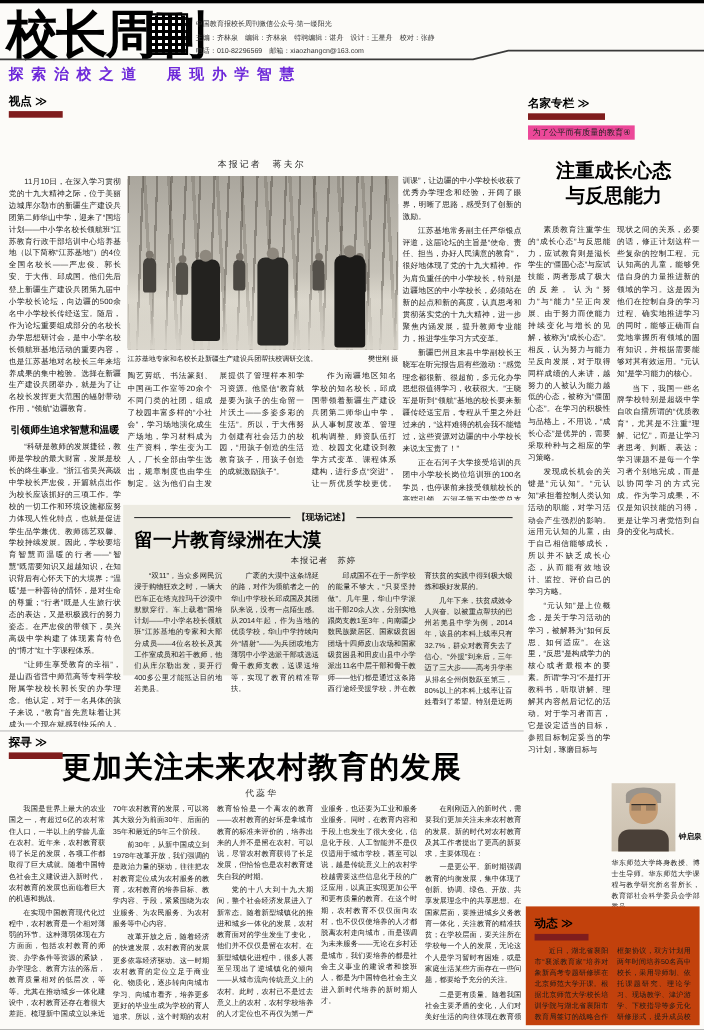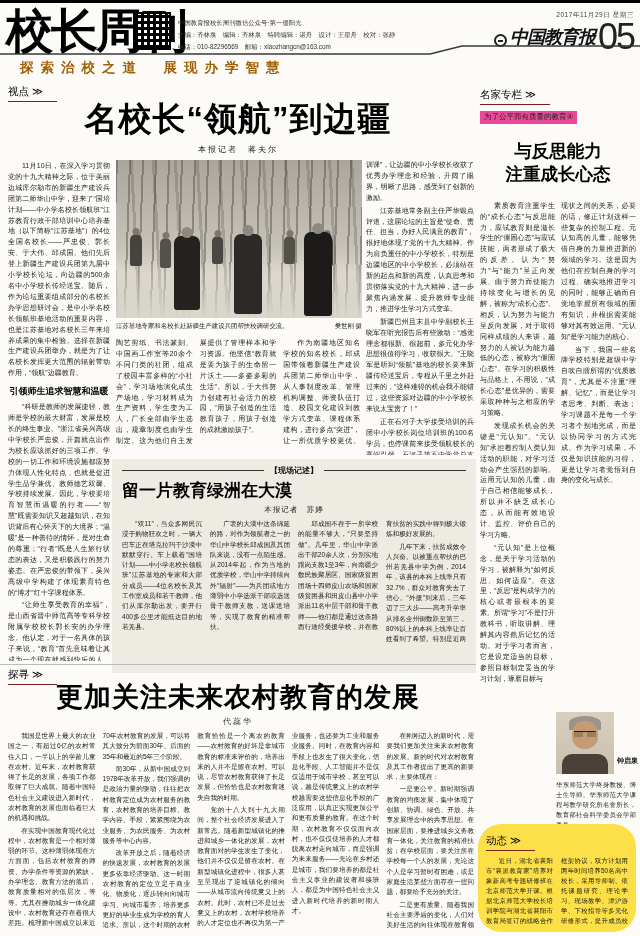--- a/index.html
+++ b/index.html
@@ -16,24 +16,24 @@
         repeating-linear-gradient(90deg,#000 0 3px,#fff 3px 6px); }
   .mast-info { position:absolute; left:178px; top:17px; width:240px; font-size:6.4px; line-height:1.85; color:#333; }
   .mast-right { position:absolute; right:6px; top:11px; text-align:right; }
   .mast-date { font-size:6.6px; color:#444; letter-spacing:.5px; }
   .brand-row { display:flex; align-items:flex-end; justify-content:flex-end; gap:3px; margin-top:1px; }
   .brand-logo { width:13px; height:13px; border:2px solid #222; border-radius:50%; position:relative; margin-bottom:6px; }
   .brand-logo::after { content:""; position:absolute; left:2px; top:4px; width:5px; height:2px; background:#222; }
   .brand-name { font-family:"Liberation Serif","DejaVu Serif",serif; font-style:italic; font-weight:bold; font-size:18px; color:#111; letter-spacing:-1px; padding-bottom:4px; }
   .page-num { font-size:36px; font-weight:300; line-height:.9; color:#222; letter-spacing:-2px; }
   .mast-rule { position:absolute; left:0; top:0; }
-  .tagline { position:absolute; left:20px; top:59px; font-family:Liberation Sans, sans-serif; font-weight:600; font-size:13.5px; letter-spacing:7px; color:#a16207; }
-
-  
-  .sec-label { font-size:10.5px; font-weight:normal; color:#000; border-bottom:1px solid #7f1d1d; display:inline-block; padding:0 14px 2px 0; }
+  .tagline { position:absolute; left:8px; top:59px; font-family:Liberation Sans, sans-serif; font-weight:600; font-size:13.5px; letter-spacing:7px; color:#6d28d9; }
+
+  
+  .sec-label { font-size:10.5px; font-weight:bold; color:#000; border-bottom:6px solid #7f1d1d; display:inline-block; padding:0 14px 2px 0; }
 
   
   .vp-label { position:absolute; left:8px; top:85px; }
   .vp-headline { position:absolute; left:0; top:97px; width:476px; text-align:center; font-size:33px; font-weight:900; letter-spacing:1px; color:#000; }
   .vp-byline { position:absolute; left:0; top:144px; width:476px; text-align:center; font-size:8px; color:#222; letter-spacing:2px; }
 
   .bodycol { font-size:7px; line-height:1.56; text-align:justify; color:#1a1a1a; overflow:hidden; }
   .bodycol p { text-indent:2em; margin-bottom:2px; }
   .bodycol p.noindent { text-indent:0; }
   .col-subhead { font-size:9px; font-weight:bold; text-align:center; text-indent:0 !important; margin:5px 0 4px; color:#000; }
@@ -47,21 +47,21 @@
   .vp-photo .path { position:absolute; left:0; bottom:0; width:100%; height:34%;
       background:linear-gradient(180deg, rgba(216,212,202,.15), rgba(219,215,205,.96)); }
   .fig { position:absolute; background:#23221f; border-radius:7px 7px 3px 3px; }
   .fig .head { position:absolute; left:50%; top:-9px; transform:translateX(-50%); width:11px; height:11px; border-radius:50%; background:#8e887e; }
   .fig.small .head { width:7px; height:7px; top:-6px; background:#7d776e; }
   .vp-caption { position:absolute; left:116px; top:322px; width:246px; display:flex; justify-content:space-between; font-size:6.4px; color:#222; }
   .vp-undercols { position:absolute; left:116px; top:338px; width:244px; height:117px; column-count:3; column-gap:7px; }
   .vp-rightcol { position:absolute; left:366px; top:160px; width:108px; height:295px; }
 
   
-  .scene-box { position:absolute; left:112px; top:459px; width:364px; height:214px; background:#edebe2; padding:6px 10px 5px; }
+  .scene-box { position:absolute; left:112px; top:459px; width:364px; height:155px; background:#edebe2; padding:6px 10px 5px; }
   .scene-kicker { display:flex; align-items:center; gap:6px; font-size:8px; font-weight:bold; color:#111; }
   .scene-kicker .dash { flex:1; height:1px; background:#333; }
   .scene-headline { text-align:left; font-size:17px; font-weight:900; margin-top:3px; color:#000; }
   .scene-byline { text-align:center; font-size:7.5px; color:#222; letter-spacing:1px; margin:3px 0 4px; }
   .scene-cols { column-count:4; column-gap:8px; height:128px; font-size:6.6px; }
 
   
   .explore-rule { position:absolute; left:0; top:664px; width:476px; height:1px; background:#bbb; }
   .ex-label { position:absolute; left:8px; top:668px; }
   .ex-headline { position:absolute; left:0; top:679px; width:476px; text-align:center; font-size:27px; font-weight:900; letter-spacing:1px; color:#000; }
@@ -78,52 +78,43 @@
   .portrait .hair { position:absolute; left:13px; top:4px; width:32px; height:14px; border-radius:50% 50% 0 0; background:#9a948c; }
   .portrait .face { position:absolute; left:16px; top:9px; width:26px; height:28px; border-radius:45%; background:#c49b72; }
   .portrait .glasses { position:absolute; left:18px; top:19px; width:22px; height:6px; border-top:1px solid #222;
       background:linear-gradient(90deg, rgba(40,40,40,.25) 0 9px, transparent 9px 13px, rgba(40,40,40,.25) 13px 22px); }
   .portrait .bodyshape { position:absolute; left:6px; bottom:-4px; width:46px; height:24px; border-radius:10px 10px 0 0; background:#4a4038; }
   .portrait-name { position:absolute; left:617px; top:756px; font-size:7px; font-weight:bold; color:#111; }
   .portrait-bio { position:absolute; left:556px; top:780px; width:80px; font-size:6.3px; line-height:1.6; text-align:justify; color:#222; }
   .portrait-bio::first-line { }
 
   
-  .news-box { position:absolute; left:478px; top:824px; width:158px; height:108px; background:#fde047; padding:6px 8px;border-radius:23px; }
+  .news-box { position:absolute; left:478px; top:824px; width:158px; height:108px; background:#c2410c; padding:6px 8px; }
   .news-headline { text-align:center; font-size:10px; font-weight:900; margin-top:5px; color:#000; }
   .news-cols { column-count:2; column-gap:8px; margin-top:5px; height:70px; font-size:6.4px; }
 </style>
 </head>
 <body>
 
 <div class="page">
   <div class="top-rule"></div>
 
   <div class="mast-title">校长周刊</div>
   <div class="qr"></div>
   <div class="mast-info">
     <div>中国教育报校长周刊微信公众号·第一缕阳光</div>
     <div>主编：齐林泉　编辑：齐林泉　特聘编辑：谌舟　设计：王星舟　校对：张静</div>
     <div>电话：010-82296569　邮箱：xiaozhangcn@163.com</div>
   </div>
-  <div class="mast-right">
-    <div class="mast-date">2017年11月29日 星期三</div>
-    <div class="brand-row">
-      <span class="brand-logo"></span>
-      <span class="brand-name">中国教育报</span>
-      <span class="page-num">05</span>
-    </div>
-  </div>
   <svg class="mast-rule" width="640" height="60">
     <polyline points="0,54 430,54 462,46 640,46" fill="none" stroke="#3a3a3a" stroke-width="1.6"></polyline>
   </svg>
   <div class="tagline">探索治校之道　展现办学智慧</div>
 
   <div class="vp-label sec-label">视点 ≫</div>
-  <div class="vp-headline">名校长“领航”到边疆</div>
   <div class="vp-byline">本报记者　蒋夫尔</div>
 
   <div class="vp-leftcol bodycol">
     <p>11月10日，在深入学习贯彻党的十九大精神之际，位于美丽边城库尔勒市的新疆生产建设兵团第二师华山中学，迎来了“国培计划——中小学名校长领航班”江苏教育行政干部培训中心培养基地（以下简称“江苏基地”）的4位全国名校长——严忠俊、郭长安、于大伟、邱成国。他们先后登上新疆生产建设兵团第九届中小学校长论坛，向边疆的500余名中小学校长传经送宝。随后，作为论坛重要组成部分的名校长办学思想研讨会，是中小学名校长领航班基地活动的重要内容，也是江苏基地对名校长三年来培养成果的集中检验。选择在新疆生产建设兵团举办，就是为了让名校长发挥更大范围的辐射带动作用，“领航”边疆教育。</p>
     <div class="col-subhead">引领师生追求智慧和温暖</div>
     <p>“科研是教师的发展捷径，教师是学校的最大财富，发展是校长的终生事业。”浙江省吴兴高级中学校长严忠俊，开篇就点出作为校长应该抓好的三项工作。学校的一切工作和环境设施都应努力体现人性化特点，也就是促进学生品学兼优、教师德艺双馨、学校持续发展。因此，学校要培育智慧而温暖的行者——“智慧”既需要知识又超越知识，在知识背后有心怀天下的大境界；“温暖”是一种善待的情怀，是对生命的尊重；“行者”既是人生旅行状态的表达，又是积极践行的努力姿态。在严忠俊的带领下，吴兴高级中学构建了体现素育特色的“博才”红十字课程体系。</p>
     <p>“让师生享受教育的幸福”，是山西省晋中师范高等专科学校附属学校校长郭长安的办学理念。他认定，对于一名具体的孩子来说，“教育”首先意味着让其成为一个现在就感到快乐的人。这个“快乐”当然主要不是指吃得好穿得好，而是让孩子在受教育的过程中，不仅充分体验求知、思考、创造和成功的快乐，还能充分体验到纯真友谊、温暖集体和野外驰骋、少年天性纵情释放、青春激情随意挥洒的快乐——所以郭长安在校园里开始探索并践行“幸福教育”。2014年，他提出了为学生的一生储备幸福的办学理念，实践中主要探索了幸福文化构建、幸福课程实施、幸福课堂研磨、幸福教师历练、幸福学生成长等五个方面。</p>
 
   </div>
 
@@ -206,22 +197,22 @@
     <p>在刚刚迈入的新时代，需要我们更加关注未来农村教育的发展。新的时代对农村教育及其工作者提出了更高的新要求，主要体现在：</p>
     <p>一是更公平。新时期强调教育的均衡发展，集中体现了创新、协调、绿色、开放、共享发展理念中的共享思想。在国家层面，要推进城乡义务教育一体化，关注教育的精准扶贫；在学校层面，要关注所在学校每一个人的发展，无论这个人是学习暂时有困难，或是家庭生活某些方面存在一些问题，都要给予充分的关注。</p>
     <p>二是更有质量。随着我国社会主要矛盾的变化，人们对美好生活的向往体现在教育领域，就是越来越多的人对优质教育的诉求日益强烈。在新时代应有新的理解，应该全面提高质量，用多元和多样的眼光来看待教育质量——不仅仅应是教学质量，教育质量不仅仅就是考试的质量，而且质量不仅仅就体现在考试的分数上。</p>
 
   </div>
 
   <div class="expert">
     <div class="sec-label">名家专栏 ≫</div><br>
     <div class="expert-kicker">为了公平而有质量的教育④</div>
     <div class="expert-headline">
+      <div>注重成长心态</div>
       <div>与反思能力</div>
-      <div>注重成长心态</div>
     </div>
     <div class="expert-cols">
       <div class="expert-col bodycol">
         <p>素质教育注重学生的“成长心态”与反思能力，应试教育则是滋长学生的“僵固心态”与应试技能，两者形成了极大的反差。认为“努力”与“能力”呈正向发展、由于努力而使能力持续变化与增长的见解，被称为“成长心态”。相反，认为努力与能力呈反向发展，对于取得同样成绩的人来讲，越努力的人被认为能力越低的心态，被称为“僵固心态”。在学习的积极性与品格上，不用说，“成长心态”是优异的，需要采取种种与之相应的学习策略。</p>
         <p>发现成长机会的关键是“元认知”。“元认知”承担着控制人类认知活动的职能，对学习活动会产生强烈的影响。运用元认知的儿童，由于自己相信能够成长，所以并不缺乏成长心态，从而能有效地设计、监控、评价自己的学习方略。</p>
         <p>“元认知”是上位概念，是关于学习活动的学习，被解释为“如何反思、如何适应”。在这里，“反思”是构成学力的核心或者最根本的要素。所谓“学习”不是打开教科书，听取讲解、理解其内容然后记忆的活动。对于学习者而言，它是设定适当的目标，参照目标制定妥当的学习计划，琢磨目标与</p>
       </div>
       <div class="expert-col bodycol">
         <p class="noindent">现状之间的关系，必要的话，修正计划这样一些复杂的控制工程。元认知高的儿童，能够凭借自身的力量推进新的领域的学习。这是因为他们在控制自身的学习过程、确实地推进学习的同时，能够正确而自觉地掌握所有领域的固有知识，并根据需要能够对其有效运用。“元认知”是学习能力的核心。</p>
         <p>当下，我国一些名牌学校特别是超级中学自吹自擂所谓的“优质教育”，尤其是不注重“理解、记忆”，而是让学习者思考、判断、表达；学习课题不是每一个学习者个别地完成，而是以协同学习的方式完成。作为学习成果，不仅是知识技能的习得，更是让学习者觉悟到自身的变化与成长。</p>

